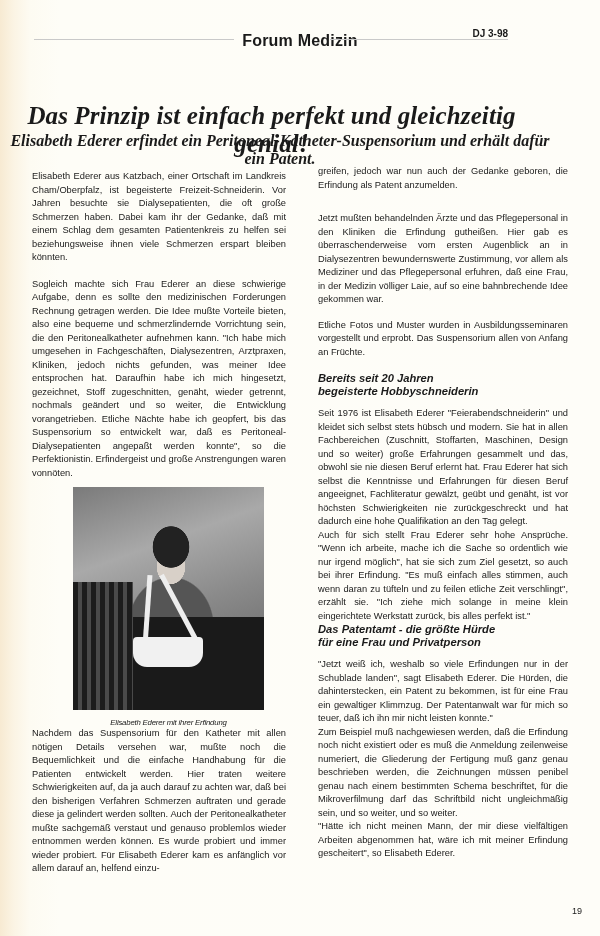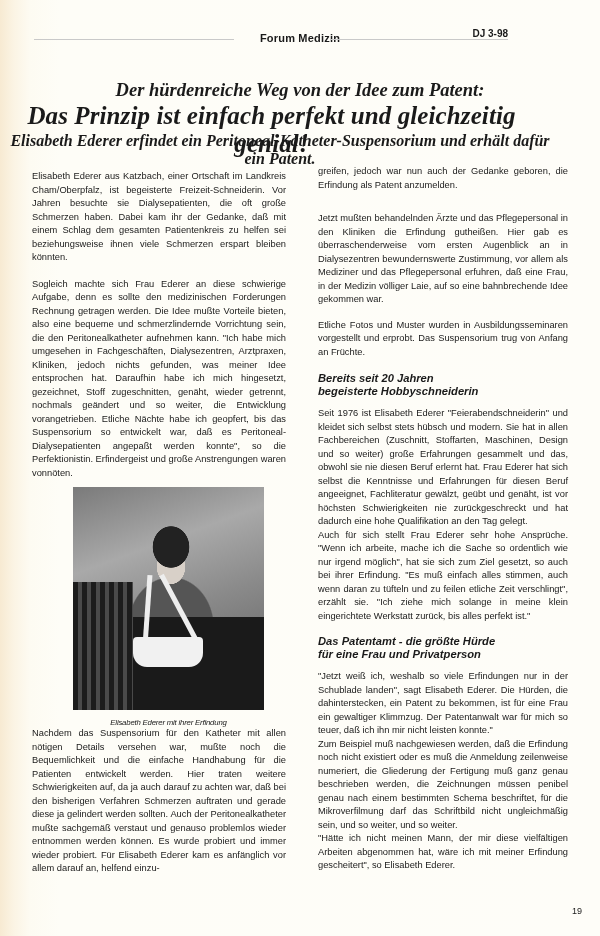--- a/index.html
+++ b/index.html
@@ -7,21 +7,21 @@
     width:600px; height:936px; overflow:hidden; position:relative;
     background: linear-gradient(90deg, #f7ead2 0px, #fbf4e4 14px, #fdfbf2 30px, #fefdf7 60px, #fefdf8 100%);
     font-family: "Liberation Sans", sans-serif;
     color:#1a1a1a;
   }
   .page { position:absolute; left:0; top:0; width:600px; height:936px; }
   .hdr-line { position:absolute; top:39px; height:1px; background:#c9c9c9; }
   .hdr-line.l { left:34px; width:200px; }
   .hdr-line.r { left:330px; width:178px; }
   .hdr-section { position:absolute; top:32px; left:0; width:600px; text-align:center;
-    font-size:11px; font-weight:bold; letter-spacing:0.2px; }
+    font-size:16px; font-weight:bold; letter-spacing:0.2px; }
   .hdr-issue { position:absolute; top:28px; right:92px; font-size:10px; font-weight:bold; }
   .kicker { position:absolute; top:80px; left:0; width:600px; text-align:center;
     font-family:"Liberation Serif", serif; font-style:italic; font-weight:bold; font-size:18.5px; }
   .headline { position:absolute; top:102px; left:0; width:543px; text-align:center;
     font-family:"Liberation Serif", serif; font-style:italic; font-weight:bold; font-size:25px; letter-spacing:0.1px; }
   .deck { position:absolute; top:132px; left:0; width:560px; text-align:center;
     font-family:"Liberation Serif", serif; font-style:italic; font-weight:bold; font-size:16px; }
   .col { position:absolute; font-size:9.3px; line-height:13.5px; text-align:justify; }
   .col.left { left:32px; width:254px; }
   .col.right { left:318px; width:250px; }
@@ -46,21 +46,20 @@
 </style>
 </head>
 <body>
 
 <div class="page">
   <div class="hdr-line l"></div>
   <div class="hdr-section">Forum  Medizin</div>
   <div class="hdr-line r"></div>
   <div class="hdr-issue">DJ 3-98</div>
 
-  <div class="kicker">Der hürdenreiche Weg von der Idee zum Patent:</div>
   <div class="headline">Das Prinzip ist einfach perfekt und gleichzeitig genial!</div>
   <div class="deck">Elisabeth Ederer erfindet ein Peritoneal-Katheter-Suspensorium und erhält dafür ein Patent.</div>
 
   <div class="col left" style="top:170px;">
     <p>Elisabeth Ederer aus Katzbach, einer Ortschaft im Landkreis Cham/Oberpfalz, ist begeisterte Freizeit-Schneiderin. Vor Jahren besuchte sie Dialysepatienten, die oft große Schmerzen haben. Dabei kam ihr der Gedanke, daß mit einem Schlag dem gesamten Patientenkreis zu helfen sei beziehungsweise ihnen viele Schmerzen erspart bleiben könnten.</p>
     <p style="margin-top:13px;">Sogleich machte sich Frau Ederer an diese schwierige Aufgabe, denn es sollte den medizinischen Forderungen Rechnung getragen werden. Die Idee mußte Vorteile bieten, also eine bequeme und schmerzlindernde Vorrichtung sein, die den Peritonealkatheter aufnehmen kann. "Ich habe mich umgesehen in Fachgeschäften, Dialysezentren, Arztpraxen, Kliniken, jedoch nichts gefunden, was meiner Idee entsprochen hat. Daraufhin habe ich mich hingesetzt, gezeichnet, Stoff zugeschnitten, genäht, wieder getrennt, nochmals geändert und so weiter, die Entwicklung vorangetrieben. Etliche Nächte habe ich geopfert, bis das Suspensorium so entwickelt war, daß es Peritoneal-Dialysepatienten angepaßt werden konnte", so die Perfektionistin. Erfindergeist und große Anstrengungen waren vonnöten.</p>
   </div>
 
   <div class="photo">
     <div class="rail"></div>
@@ -70,28 +69,28 @@
   </div>
   <div class="caption">Elisabeth Ederer mit ihrer Erfindung</div>
 
   <div class="col left" style="top:727px;">
     <p>Nachdem das Suspensorium für den Katheter mit allen nötigen Details versehen war, mußte noch die Bequemlichkeit und die einfache Handhabung für die Patienten entwickelt werden. Hier traten weitere Schwierigkeiten auf, da ja auch darauf zu achten war, daß bei den bisherigen Verfahren Schmerzen auftraten und gerade diese ja gelindert werden sollten. Auch der Peritonealkatheter mußte sachgemäß verstaut und genauso problemlos wieder entnommen werden können. Es wurde probiert und immer wieder probiert. Für Elisabeth Ederer kam es anfänglich vor allem darauf an, helfend einzu-</p>
   </div>
 
   <div class="col right" style="top:165px;">
     <p>greifen, jedoch war nun auch der Gedanke geboren, die Erfindung als Patent anzumelden.</p>
     <p style="margin-top:20px;">Jetzt mußten behandelnden Ärzte und das Pflegepersonal in den Kliniken die Erfindung gutheißen. Hier gab es überraschenderweise vom ersten Augenblick an in Dialysezentren bewundernswerte Zustimmung, vor allem als Mediziner und das Pflegepersonal erfuhren, daß eine Frau, in der Medizin völliger Laie, auf so eine bahnbrechende Idee gekommen war.</p>
-    <p style="margin-top:12px;">Etliche Fotos und Muster wurden in Ausbildungsseminaren vorgestellt und erprobt. Das Suspensorium trug von Anfang an Früchte.</p>
+    <p style="margin-top:12px;">Etliche Fotos und Muster wurden in Ausbildungsseminaren vorgestellt und erprobt. Das Suspensorium allen von Anfang an Früchte.</p>
     <div style="margin-top:13px;">
       <p class="sub">Bereits seit 20 Jahren</p>
       <p class="sub">begeisterte Hobbyschneiderin</p>
     </div>
     <p style="margin-top:9px;">Seit 1976 ist Elisabeth Ederer "Feierabendschneiderin" und kleidet sich selbst stets hübsch und modern. Sie hat in allen Fachbereichen (Zuschnitt, Stoffarten, Maschinen, Design und so weiter) große Erfahrungen gesammelt und das, obwohl sie nie diesen Beruf erlernt hat. Frau Ederer hat sich selbst die Kenntnisse und Erfahrungen für diesen Beruf angeeignet, Fachliteratur gewälzt, geübt und genäht, ist vor höchsten Schwierigkeiten nie zurückgeschreckt und hat dadurch eine hohe Qualifikation an den Tag gelegt.</p>
     <p>Auch für sich stellt Frau Ederer sehr hohe Ansprüche. "Wenn ich arbeite, mache ich die Sache so ordentlich wie nur irgend möglich", hat sie sich zum Ziel gesetzt, so auch bei ihrer Erfindung. "Es muß einfach alles stimmen, auch wenn daran zu tüfteln und zu feilen etliche Zeit verschlingt", erzählt sie. "Ich ziehe mich solange in meine klein eingerichtete  Werkstatt zurück, bis alles perfekt ist."</p>
-    <div style="margin-top:12px;">
+    <div style="">
       <p class="sub">Das Patentamt - die größte Hürde</p>
       <p class="sub">für eine Frau und Privatperson</p>
     </div>
     <p style="margin-top:9px;">"Jetzt weiß ich, weshalb so viele Erfindungen nur in der Schublade landen", sagt Elisabeth Ederer. Die Hürden, die dahinterstecken, ein Patent zu bekommen, ist für eine Frau ein gewaltiger Klimmzug. Der Patentanwalt war für mich so teuer, daß ich ihn mir nicht leisten konnte."</p>
     <p>Zum Beispiel muß nachgewiesen werden, daß die Erfindung noch nicht existiert oder es muß die Anmeldung zeilenweise numeriert, die Gliederung der Fertigung muß ganz genau beschrieben werden, die Zeichnungen müssen penibel genau nach einem bestimmten Schema beschriftet, für die Mikroverfilmung darf das Schriftbild nicht ungleichmäßig sein, und so weiter, und so weiter.</p>
     <p> "Hätte ich nicht meinen Mann, der mir diese vielfältigen Arbeiten abgenommen hat, wäre ich mit meiner Erfindung gescheitert", so Elisabeth Ederer.</p>
   </div>
 
   <div class="pagenum">19</div>
 </div>

